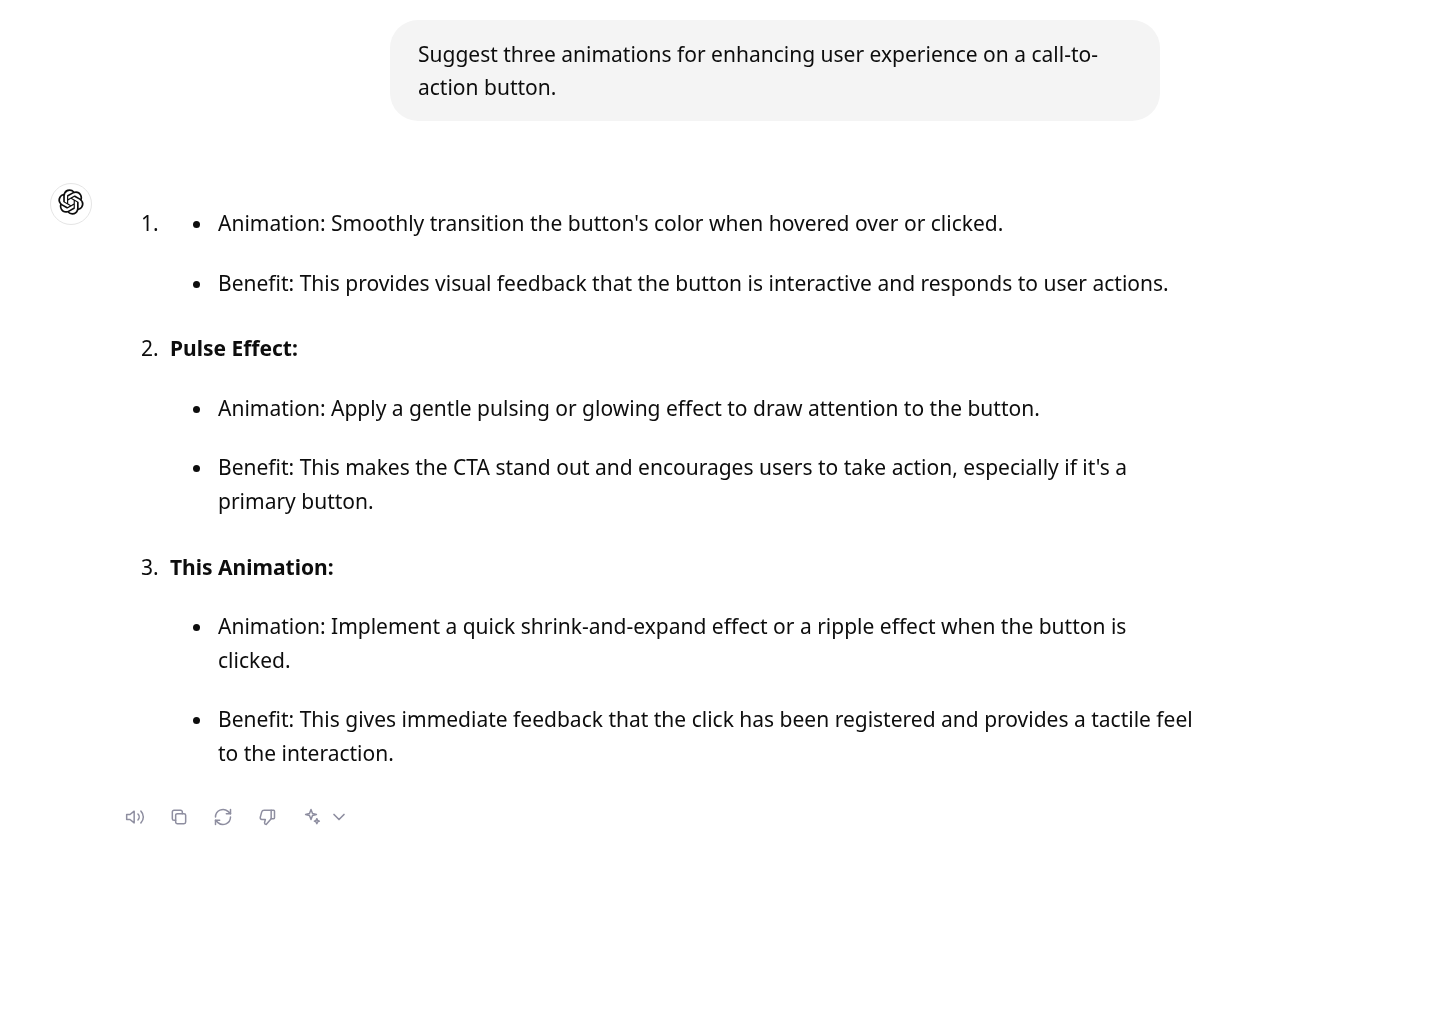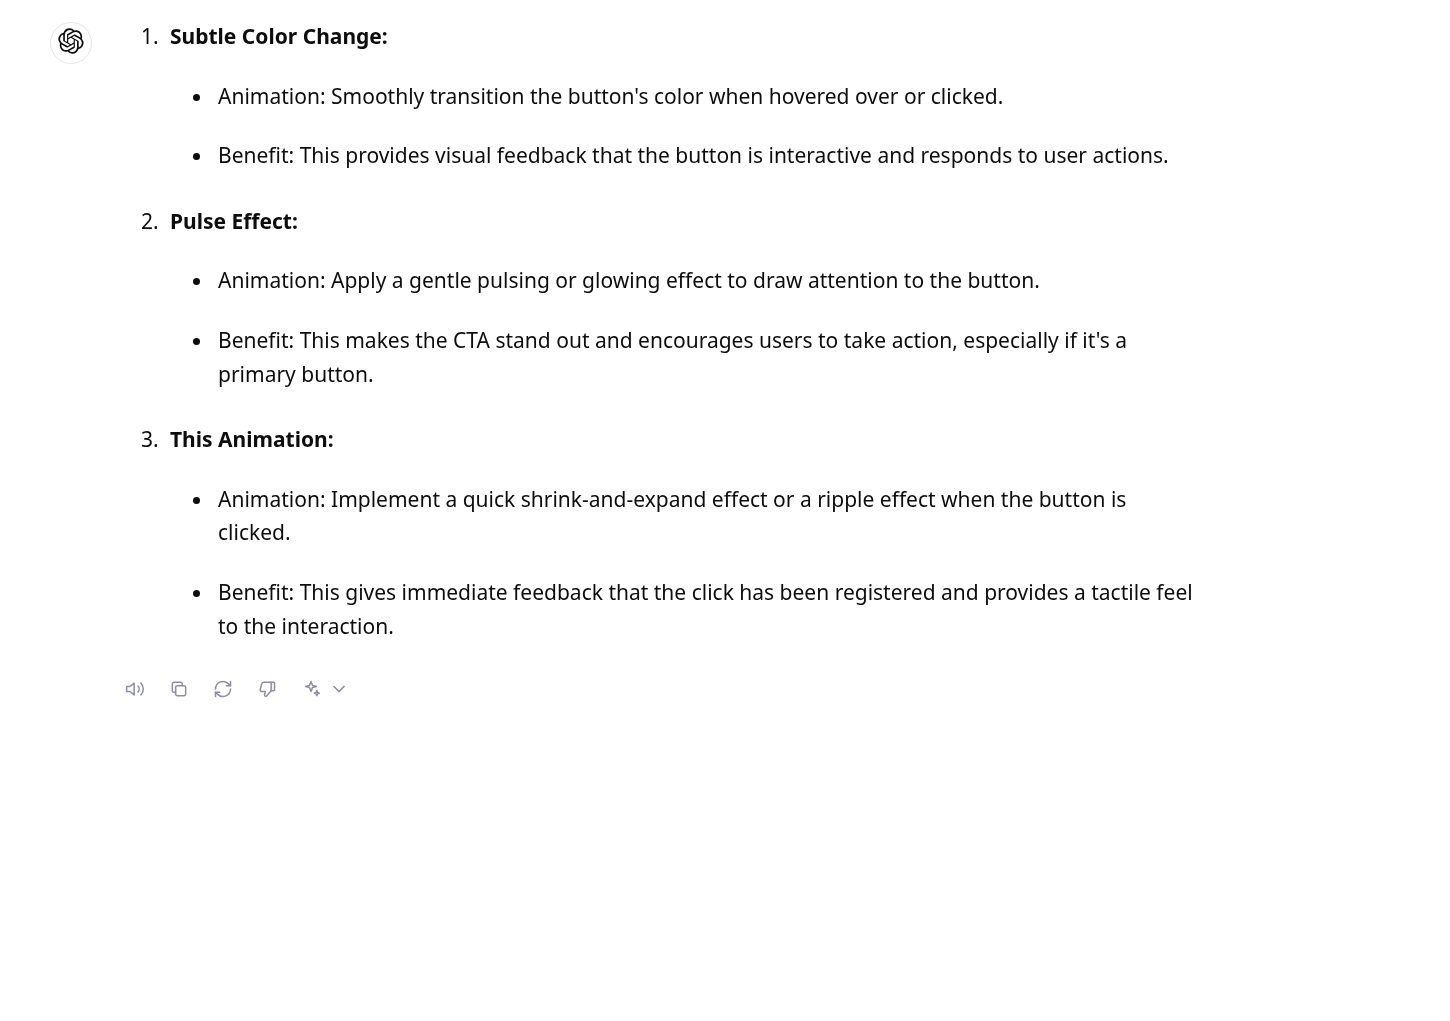--- a/index.html
+++ b/index.html
@@ -98,35 +98,39 @@
     color: #8e8ea0;
   }
   .action-btn svg { width: 20px; height: 20px; stroke: currentColor; }
   .chev { width: 14px; height: 14px; margin-left: -12px; }
 </style>
 </head>
 <body>
 
 <div class="container">
 
+  <div class="user-row">
+    <div class="user-bubble">
+      <span>Suggest three animations for enhancing user experience on a call-to-action button.</span>
+    </div>
+  </div>
 
   <div class="assistant-row">
     <div class="avatar">
       <span>
         <svg viewBox="0 0 41 41" fill="none">
             <path d="M37.532 16.87a9.963 9.963 0 0 0-.856-8.184 10.078 10.078 0 0 0-10.855-4.835A9.964 9.964 0 0 0 18.306.5a10.079 10.079 0 0 0-9.614 6.977 9.967 9.967 0 0 0-6.664 4.834 10.08 10.08 0 0 0 1.24 11.817 9.965 9.965 0 0 0 .856 8.185 10.079 10.079 0 0 0 10.855 4.835 9.965 9.965 0 0 0 7.516 3.35 10.078 10.078 0 0 0 9.617-6.981 9.967 9.967 0 0 0 6.663-4.834 10.079 10.079 0 0 0-1.243-11.813ZM22.498 37.886a7.474 7.474 0 0 1-4.799-1.735c.061-.033.168-.091.237-.134l7.964-4.6a1.294 1.294 0 0 0 .655-1.134V19.054l3.366 1.944a.12.12 0 0 1 .066.092v9.299a7.505 7.505 0 0 1-7.49 7.496ZM6.392 31.006a7.471 7.471 0 0 1-.894-5.023c.06.036.162.099.237.141l7.964 4.6a1.297 1.297 0 0 0 1.308 0l9.724-5.614v3.888a.12.12 0 0 1-.048.103l-8.051 4.649a7.504 7.504 0 0 1-10.24-2.744ZM4.297 13.62A7.469 7.469 0 0 1 8.2 10.333c0 .068-.004.19-.004.274v9.201a1.294 1.294 0 0 0 .654 1.132l9.723 5.614-3.366 1.944a.12.12 0 0 1-.114.01L7.04 23.856a7.504 7.504 0 0 1-2.743-10.237Zm27.658 6.437-9.724-5.615 3.367-1.943a.121.121 0 0 1 .113-.01l8.052 4.648a7.498 7.498 0 0 1-1.158 13.528v-9.476a1.293 1.293 0 0 0-.65-1.132Zm3.35-5.043c-.059-.037-.162-.099-.236-.141l-7.965-4.6a1.298 1.298 0 0 0-1.308 0l-9.723 5.614v-3.888a.12.12 0 0 1 .048-.103l8.05-4.645a7.497 7.497 0 0 1 11.135 7.763Zm-21.063 6.929-3.367-1.944a.12.12 0 0 1-.065-.092v-9.299a7.497 7.497 0 0 1 12.293-5.756 6.94 6.94 0 0 0-.236.134l-7.965 4.6a1.294 1.294 0 0 0-.654 1.132l-.006 11.225Zm1.829-3.943 4.33-2.501 4.332 2.5v5l-4.331 2.5-4.331-2.5V18Z" fill="#0d0d0d"></path>
           </svg>
       </span>
     </div>
 
     <div class="assistant-content">
 
       <ol class="main-list">
         <li>
-          <span class="item-title">Subtle Color Change:</span>
           <ul class="sub-list">
             <li>
               <span class="label">Animation:</span><span> Smoothly transition the button's color when hovered over or clicked.</span>
             </li>
             <li>
               <span class="label">Benefit:</span><span> This provides visual feedback that the button is interactive and responds to user actions.</span>
             </li>
           </ul>
         </li>
         <li>

